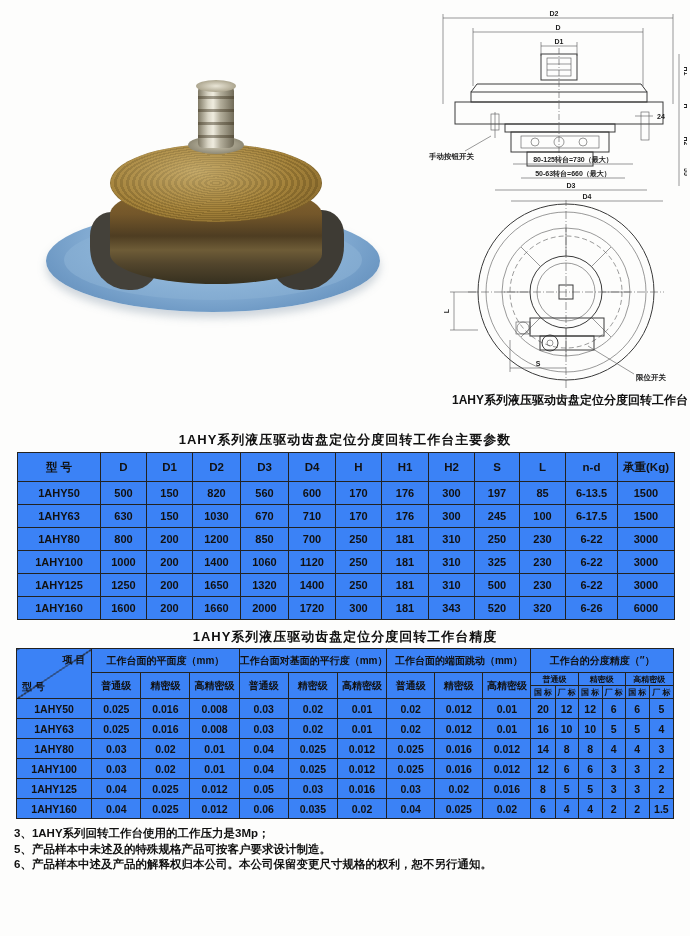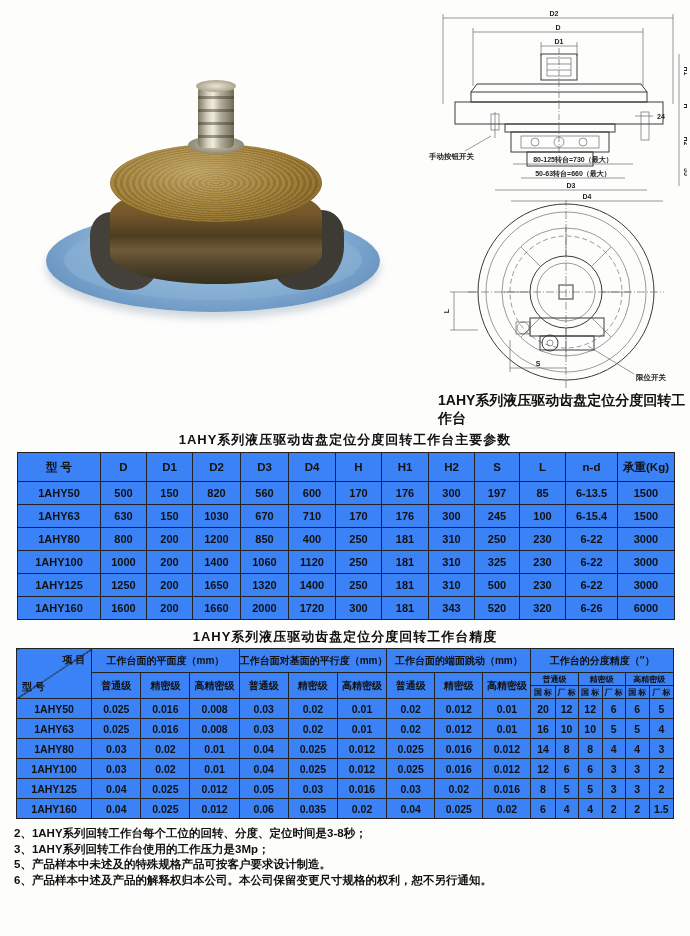--- a/index.html
+++ b/index.html
@@ -27,22 +27,22 @@
   .p-shaft{left:156px;top:-6px;width:36px;height:62px;border-radius:5px;
          background:linear-gradient(90deg,#7e7864 0%,#d9d5c5 28%,#efecdf 42%,#b4af9c 62%,#716b58 100%);}
   .p-shaft-rings{left:156px;top:-6px;width:36px;height:62px;border-radius:5px;
          background:repeating-linear-gradient(180deg, rgba(0,0,0,0) 0 10px, rgba(60,50,30,.45) 10px 13px);}
   .p-shaft-cap{left:154px;top:-12px;width:40px;height:12px;border-radius:50%;
          background:radial-gradient(ellipse,#e9e5d6 0%,#a9a28b 75%,#847d66 100%);}
 
   
   .sideview{position:absolute;left:425px;top:8px;width:262px;height:196px;}
   .topview{position:absolute;left:438px;top:200px;width:250px;height:192px;}
-  .tv-caption{position:absolute;left:438px;top:392px;width:250px;text-align:left;
-              font-size:14px;font-weight:bold;letter-spacing:0;}
+  .tv-caption{position:absolute;left:438px;top:392px;width:250px;text-align:right;
+              font-size:12px;font-weight:bold;letter-spacing:0;}
   svg .ln{stroke:#3a3a3a;stroke-width:1;fill:none;}
   svg .thin{stroke:#555;stroke-width:.6;fill:none;}
   svg .dim{stroke:#555;stroke-width:.6;fill:none;}
   svg text{font-family:"Liberation Sans","DejaVu Sans",sans-serif;fill:#222;}
   svg .dimtxt{font-size:7px;font-weight:bold;}
   svg .lbl{font-size:7.5px;font-weight:bold;}
 
   
   .tbl-title{position:absolute;width:690px;text-align:center;font-size:13px;font-weight:bold;letter-spacing:1px;}
   #title-main{top:431px;}
@@ -245,30 +245,30 @@
           <td>630</td>
           <td>150</td>
           <td>1030</td>
           <td>670</td>
           <td>710</td>
           <td>170</td>
           <td>176</td>
           <td>300</td>
           <td>245</td>
           <td>100</td>
-          <td>6-15.4</td>
+          <td>6-17.5</td>
           <td>1500</td>
         </tr>
         <tr>
           <td>1AHY80</td>
           <td>800</td>
           <td>200</td>
           <td>1200</td>
           <td>850</td>
-          <td>400</td>
+          <td>700</td>
           <td>250</td>
           <td>181</td>
           <td>310</td>
           <td>250</td>
           <td>230</td>
           <td>6-22</td>
           <td>3000</td>
         </tr>
         <tr>
           <td>1AHY100</td>
@@ -478,19 +478,18 @@
           <td>4</td>
           <td>4</td>
           <td>2</td>
           <td>2</td>
           <td>1.5</td>
         </tr>
       </tbody>
   </table>
 
   <div class="notes">
-      <div class="note-line">2、1AHY系列回转工作台每个工位的回转、分度、定位时间是3-8秒；</div>
       <div class="note-line">3、1AHY系列回转工作台使用的工作压力是3Mp；</div>
       <div class="note-line">5、产品样本中未述及的特殊规格产品可按客户要求设计制造。</div>
       <div class="note-line">6、产品样本中述及产品的解释权归本公司。本公司保留变更尺寸规格的权利，恕不另行通知。</div>
     </div>
 
 </div>
 
 </body></html>

